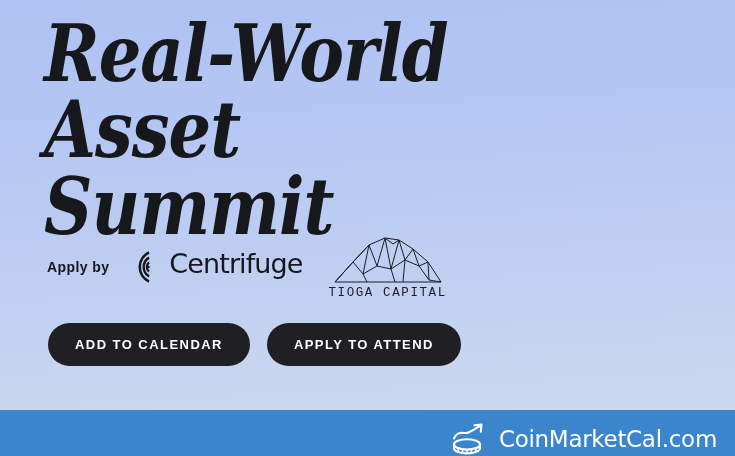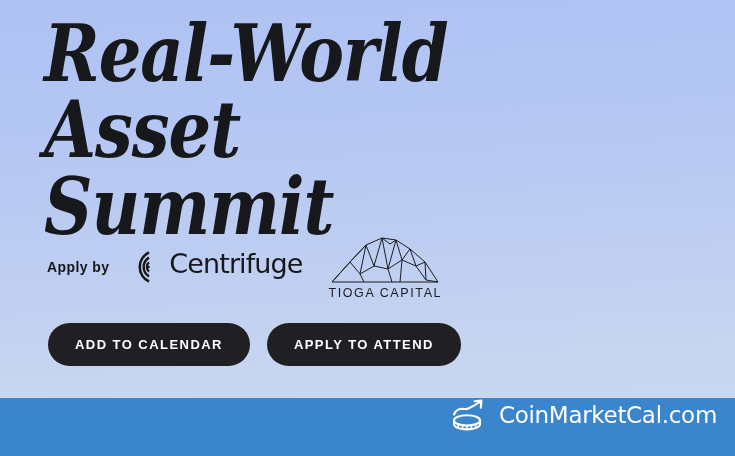--- a/index.html
+++ b/index.html
@@ -81,21 +81,21 @@
 
   .tioga-logo {
     display: flex;
     flex-direction: column;
     align-items: center;
     gap: 1px;
     margin-left: 12px;
   }
   .tioga-logo svg { display: block; }
   .tioga-word {
-    font-family: Liberation Sans, sans-serif;
+    font-family: Liberation Mono, monospace;
     font-size: 12.5px;
     font-weight: 400;
     letter-spacing: 1.6px;
     color: #1b1c20;
     line-height: 1;
     white-space: nowrap;
   }
 
   
   .cta-row {
@@ -124,24 +124,24 @@
     justify-content: center;
     white-space: nowrap;
   }
 
   
   .footer-bar {
     position: absolute;
     left: 0;
     right: 0;
     bottom: 0;
-    height: 58px;
+    height: 46px;
     background: #3b85cc;
     display: flex;
-    align-items: flex-start;
+    align-items: flex-end;
     justify-content: flex-end;
     padding-right: 18px;
     box-sizing: border-box;
   }
   .brand {
     display: flex;
     align-items: center;
     gap: 10px;
   }
   .brand svg { display: block; }

